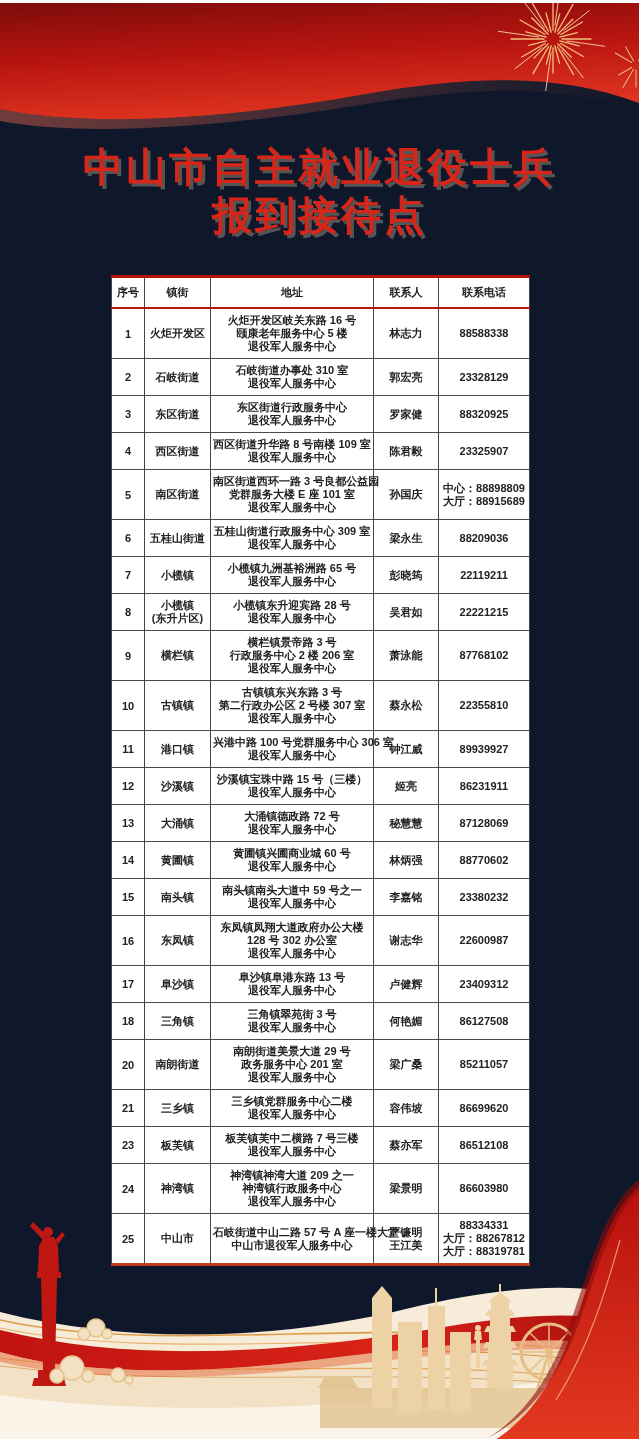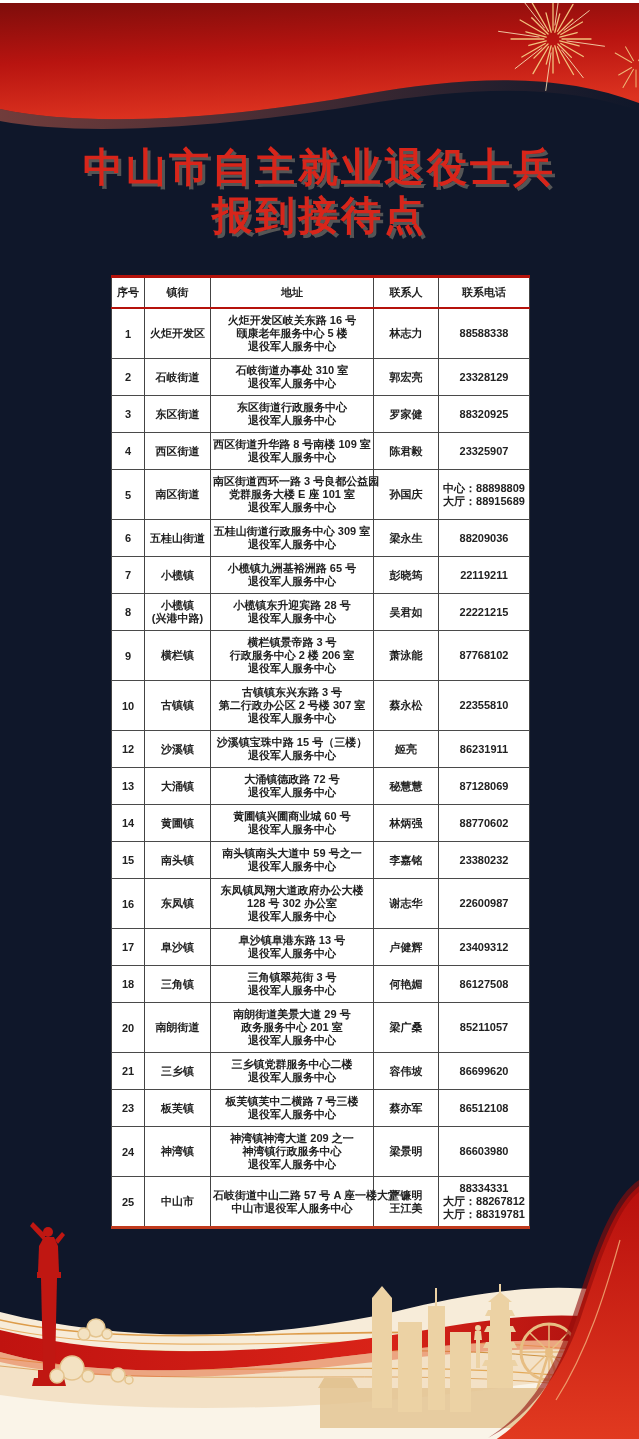--- a/index.html
+++ b/index.html
@@ -366,21 +366,21 @@
               <div class="line">彭晓筠</div>
             </td>
       <td>
               <div class="line">22119211</div>
             </td>
     </tr>
           <tr>
       <td>8</td>
       <td>
               <div class="line">小榄镇</div>
-              <div class="line">(兴港中路)</div>
+              <div class="line">(东升片区)</div>
             </td>
       <td>
               <div class="line">小榄镇东升迎宾路 28 号</div>
               <div class="line">退役军人服务中心</div>
             </td>
       <td>
               <div class="line">吴君如</div>
             </td>
       <td>
               <div class="line">22221215</div>
@@ -411,20 +411,36 @@
       <td>
               <div class="line">古镇镇东兴东路 3 号</div>
               <div class="line">第二行政办公区 2 号楼 307 室</div>
               <div class="line">退役军人服务中心</div>
             </td>
       <td>
               <div class="line">蔡永松</div>
             </td>
       <td>
               <div class="line">22355810</div>
+            </td>
+    </tr>
+          <tr>
+      <td>11</td>
+      <td>
+              <div class="line">港口镇</div>
+            </td>
+      <td>
+              <div class="line">兴港中路 100 号党群服务中心 306 室</div>
+              <div class="line">退役军人服务中心</div>
+            </td>
+      <td>
+              <div class="line">钟江威</div>
+            </td>
+      <td>
+              <div class="line">89939927</div>
             </td>
     </tr>
           <tr>
       <td>12</td>
       <td>
               <div class="line">沙溪镇</div>
             </td>
       <td>
               <div class="line">沙溪镇宝珠中路 15 号（三楼）</div>
               <div class="line">退役军人服务中心</div>

